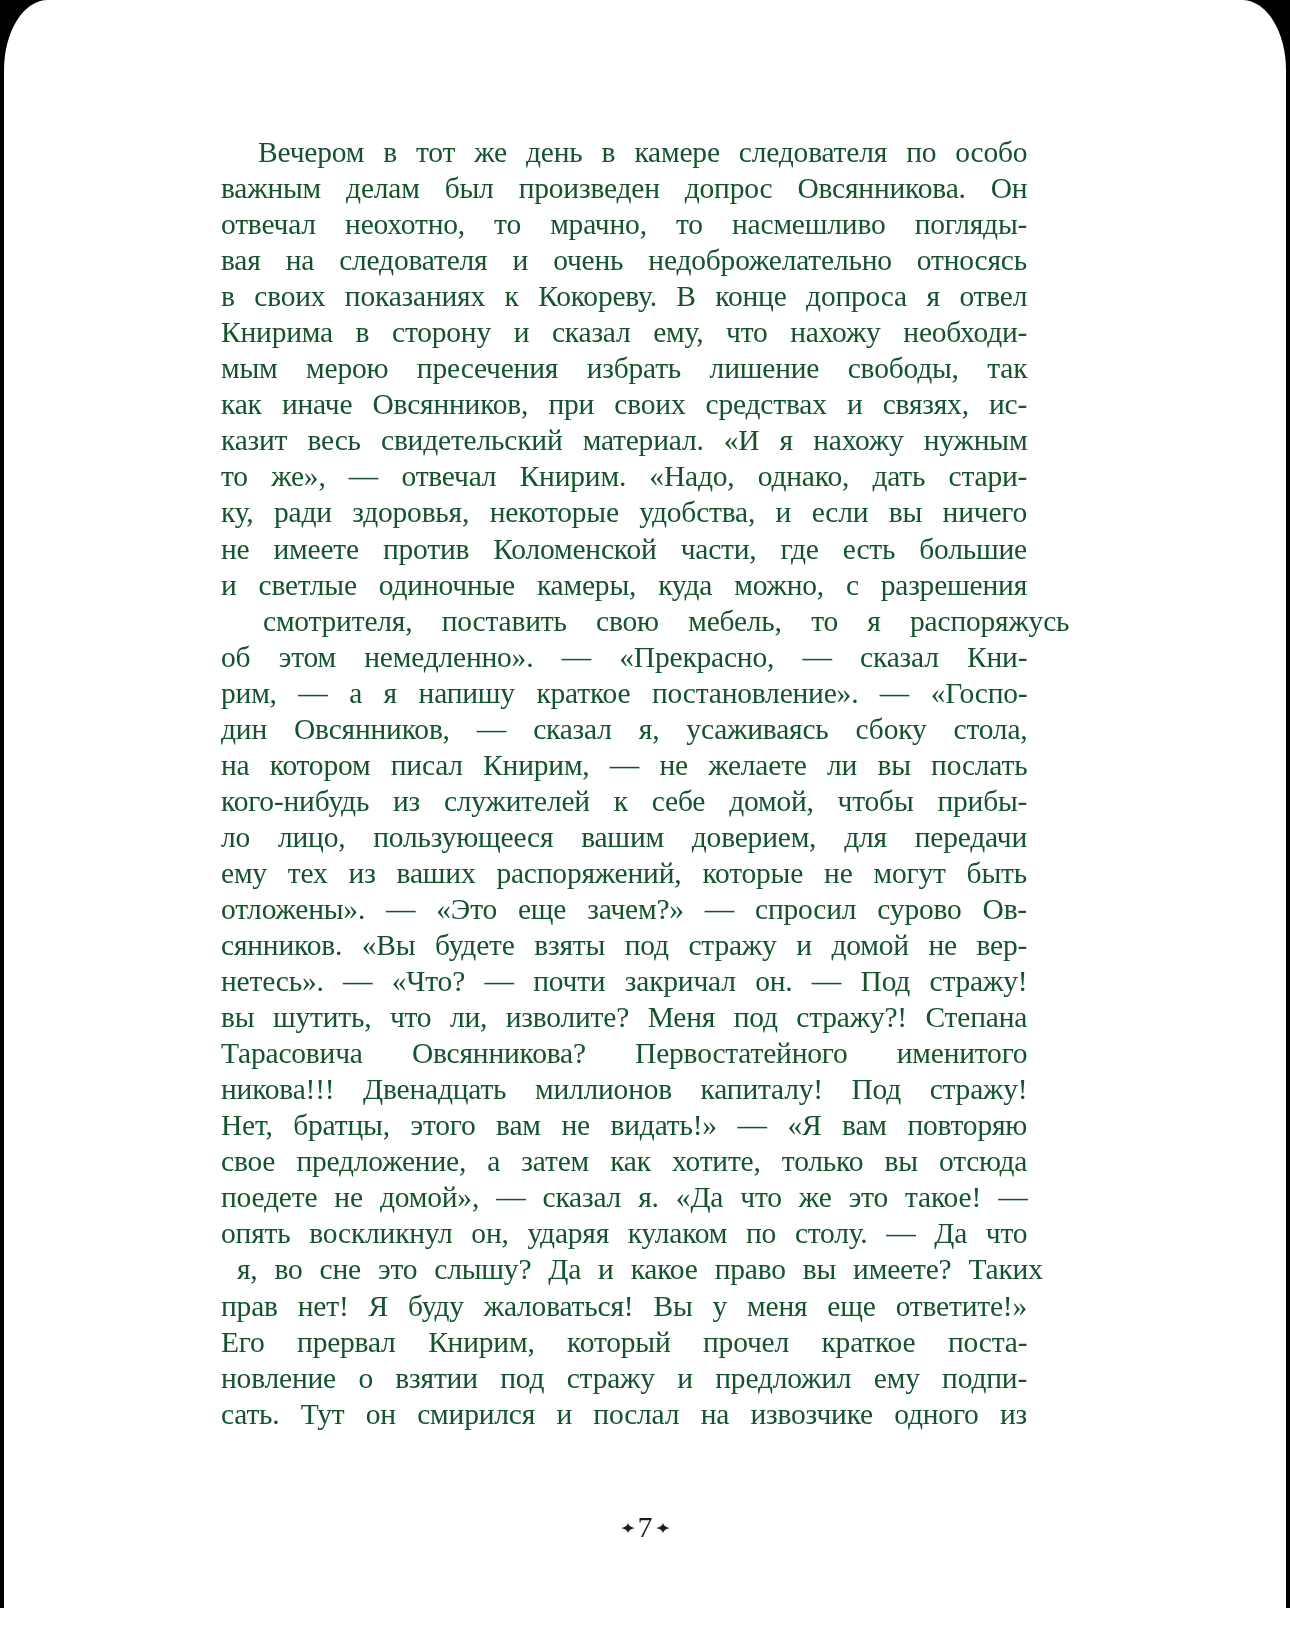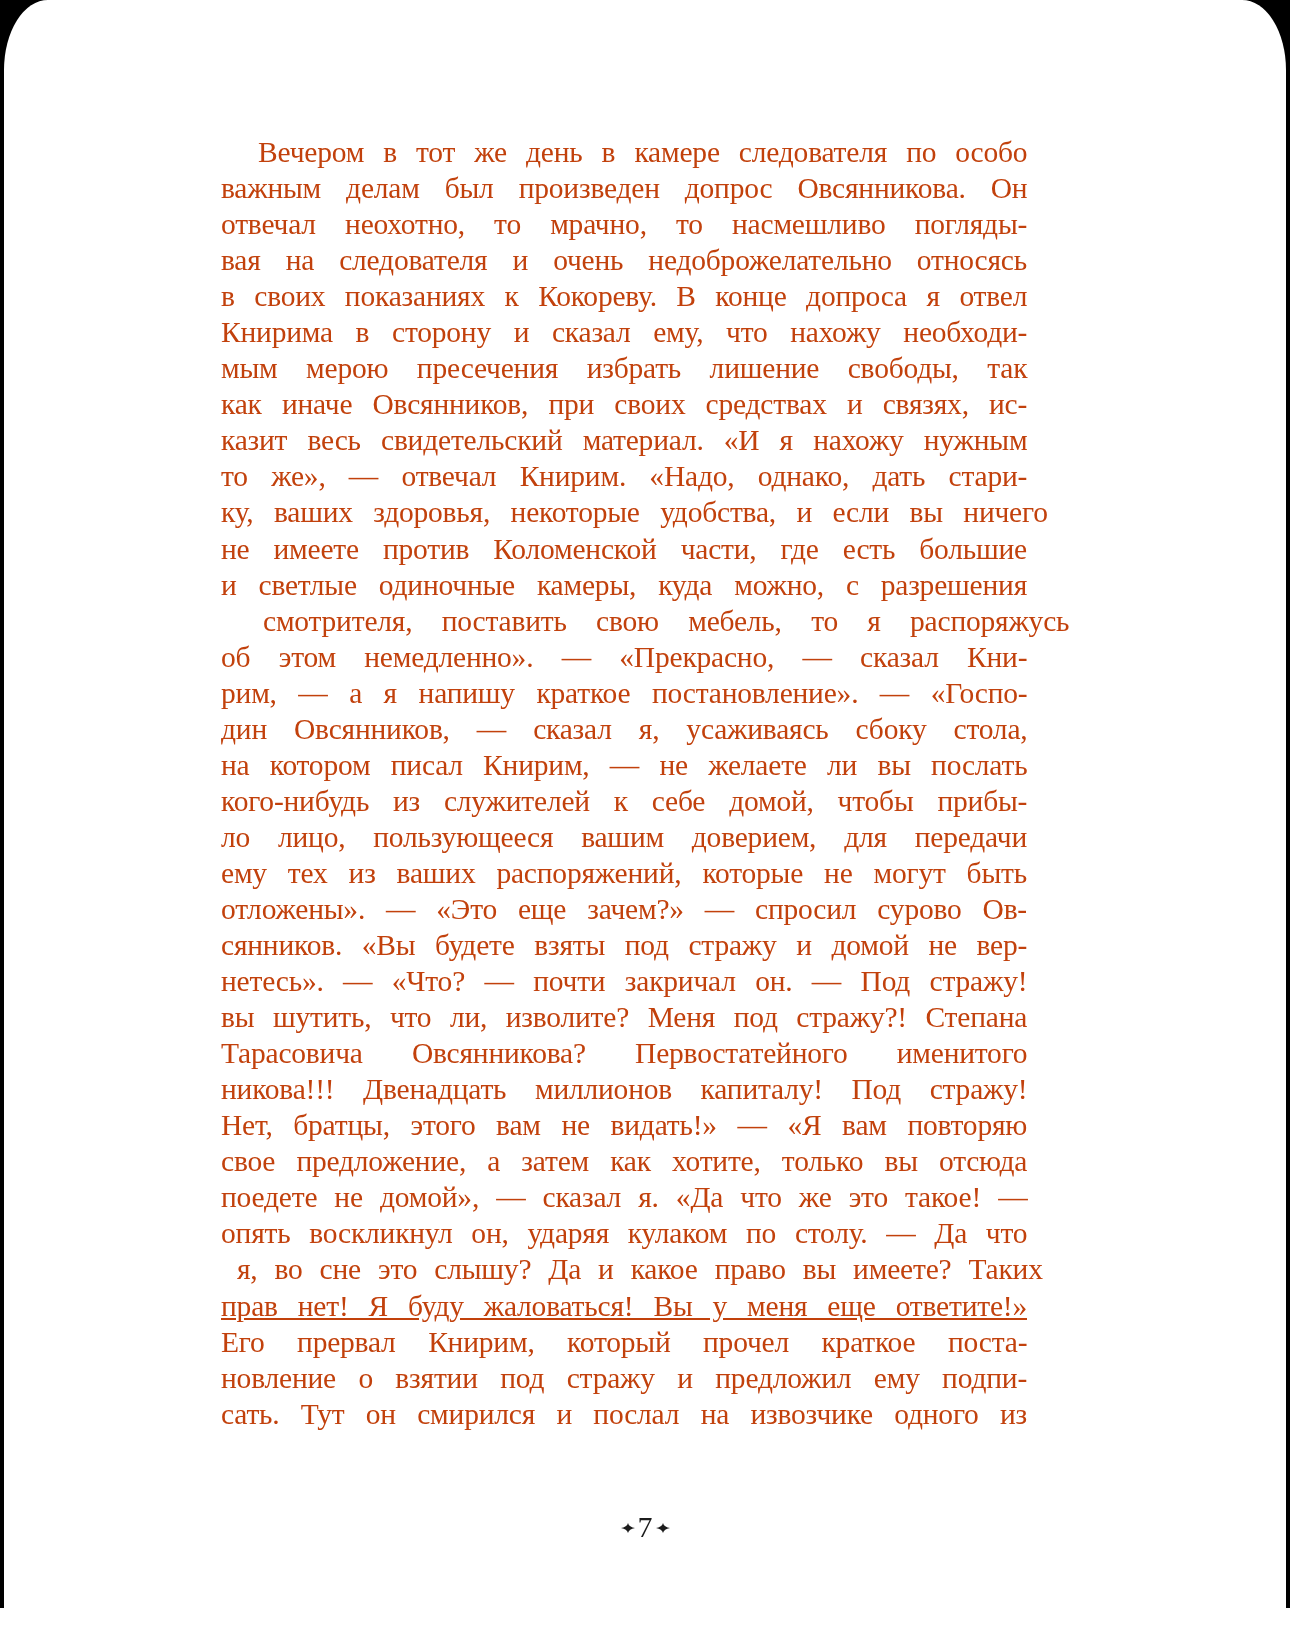--- a/index.html
+++ b/index.html
@@ -29,21 +29,21 @@
       background: #ffffff;
     }
     .text-block {
       position: absolute;
       left: 217px;
       top: 134px;
       width: 806px;
       font-family: "Liberation Serif", "DejaVu Serif", serif;
       font-size: 29.5px;
       line-height: 36.05px;
-      color: #c2410c;
+      color: #14532d;
       letter-spacing: -0.2px;
     }
     .line {
       display: block;
       white-space: nowrap;
       text-align: justify;
       text-align-last: justify;
       height: 36.05px;
       overflow: visible;
     }
@@ -80,21 +80,21 @@
     <span class="line indent" style="display: block; text-align: left; word-spacing: 11.8889px;">Вечером в тот же день в камере следователя по особо</span>
     <span class="line" style="display: block; text-align: left; word-spacing: 17.8333px;">важным делам был произведен допрос Овсянникова. Он</span>
     <span class="line" style="display: block; text-align: right; word-spacing: 22px;">отвечал неохотно, то мрачно, то насмешливо погляды-</span>
     <span class="line" style="display: block; text-align: left; word-spacing: 17.8333px;">вая на следователя и очень недоброжелательно относясь</span>
     <span class="line" style="display: block; text-align: left; word-spacing: 12.3333px;">в своих показаниях к Кокореву. В конце допроса я отвел</span>
     <span class="line" style="display: block; text-align: left; word-spacing: 15.5px;">Книрима в сторону и сказал ему, что нахожу необходи-</span>
     <span class="line" style="display: block; text-align: left; word-spacing: 21.3333px;">мым мерою пресечения избрать лишение свободы, так</span>
     <span class="line" style="display: block; text-align: left; word-spacing: 13px;">как иначе Овсянников, при своих средствах и связях, ис-</span>
     <span class="line" style="display: block; text-align: left; word-spacing: 13px;">казит весь свидетельский материал. «И я нахожу нужным</span>
     <span class="line" style="display: block; text-align: left; word-spacing: 16.125px;">то же», — отвечал Книрим. «Надо, однако, дать стари-</span>
-    <span class="line" style="display: block; text-align: left; word-spacing: 13.25px;">ку, ваших здоровья, некоторые удобства, и если вы ничего</span>
+    <span class="line" style="display: block; text-align: left; word-spacing: 13.25px;">ку, ради здоровья, некоторые удобства, и если вы ничего</span>
     <span class="line" style="display: block; text-align: left; word-spacing: 16.8571px;">не имеете против Коломенской части, где есть большие</span>
     <span class="line" style="display: block; text-align: left; word-spacing: 14.7143px;">и светлые одиночные камеры, куда можно, с разрешения</span>
     <span class="line" style="display: block; text-align: left; word-spacing: 22.1667px; margin-left: 42px;">смотрителя, поставить свою мебель, то я распоряжусь</span>
     <span class="line" style="display: block; text-align: left; word-spacing: 21.1429px;">об этом немедленно». — «Прекрасно, — сказал Кни-</span>
     <span class="line" style="display: block; text-align: left; word-spacing: 14.375px;">рим, — а я напишу краткое постановление». — «Госпо-</span>
     <span class="line" style="display: block; text-align: left; word-spacing: 19.8571px;">дин Овсянников, — сказал я, усаживаясь сбоку стола,</span>
     <span class="line" style="display: block; text-align: left; word-spacing: 13.1111px;">на котором писал Книрим, — не желаете ли вы послать</span>
     <span class="line" style="display: block; text-align: left; word-spacing: 16.7143px;">кого-нибудь из служителей к себе домой, чтобы прибы-</span>
     <span class="line" style="display: block; text-align: left; word-spacing: 20.6667px;">ло лицо, пользующееся вашим доверием, для передачи</span>
     <span class="line" style="display: block; text-align: left; word-spacing: 13.75px;">ему тех из ваших распоряжений, которые не могут быть</span>
@@ -102,21 +102,21 @@
     <span class="line" style="display: block; text-align: left; word-spacing: 12.4444px;">сянников. «Вы будете взяты под стражу и домой не вер-</span>
     <span class="line" style="display: block; text-align: left; word-spacing: 12.2222px;">нетесь». — «Что? — почти закричал он. — Под стражу!</span>
     <span class="line" style="display: block; text-align: center; word-spacing: 11.375px;">вы шутить, что ли, изволите? Меня под стражу?! Степана</span>
     <span class="line" style="display: block; text-align: left; word-spacing: 42px;">Тарасовича Овсянникова? Первостатейного именитого</span>
     <span class="line" style="display: block; text-align: left; word-spacing: 21.4px;">никова!!! Двенадцать миллионов капиталу! Под стражу!</span>
     <span class="line" style="display: block; text-align: left; word-spacing: 13.4444px;">Нет, братцы, этого вам не видать!» — «Я вам повторяю</span>
     <span class="line" style="display: block; text-align: left; word-spacing: 14px;">свое предложение, а затем как хотите, только вы отсюда</span>
     <span class="line" style="display: block; text-align: left; word-spacing: 9.90909px;">поедете не домой», — сказал я. «Да что же это такое! —</span>
     <span class="line" style="display: block; text-align: left; word-spacing: 11.5556px;">опять воскликнул он, ударяя кулаком по столу. — Да что</span>
     <span class="line" style="display: block; text-align: left; word-spacing: 9.81818px; margin-left: 16px;">я, во сне это слышу? Да и какое право вы имеете? Таких</span>
-    <span class="line" style="display: block; text-align: left; word-spacing: 12.7778px; text-decoration: underline;">прав нет! Я буду жаловаться! Вы у меня еще ответите!»</span>
+    <span class="line" style="display: block; text-align: left; word-spacing: 12.7778px;">прав нет! Я буду жаловаться! Вы у меня еще ответите!»</span>
     <span class="line" style="display: block; text-align: left; word-spacing: 25.3333px;">Его прервал Книрим, который прочел краткое поста-</span>
     <span class="line" style="display: block; text-align: left; word-spacing: 15.25px;">новление о взятии под стражу и предложил ему подпи-</span>
     <span class="line" style="display: block; text-align: left; word-spacing: 14.1111px;">сать. Тут он смирился и послал на извозчике одного из</span>
   </div>
 
   <div class="page-number">
     <span class="ornament">
       <svg width="14" height="14" viewBox="0 0 14 14">
           <path d="M0 7 Q6 6 7 2 Q8 6 14 7 Q8 8 7 12 Q6 8 0 7 Z" fill="#1c1c1c"></path>
         </svg>

